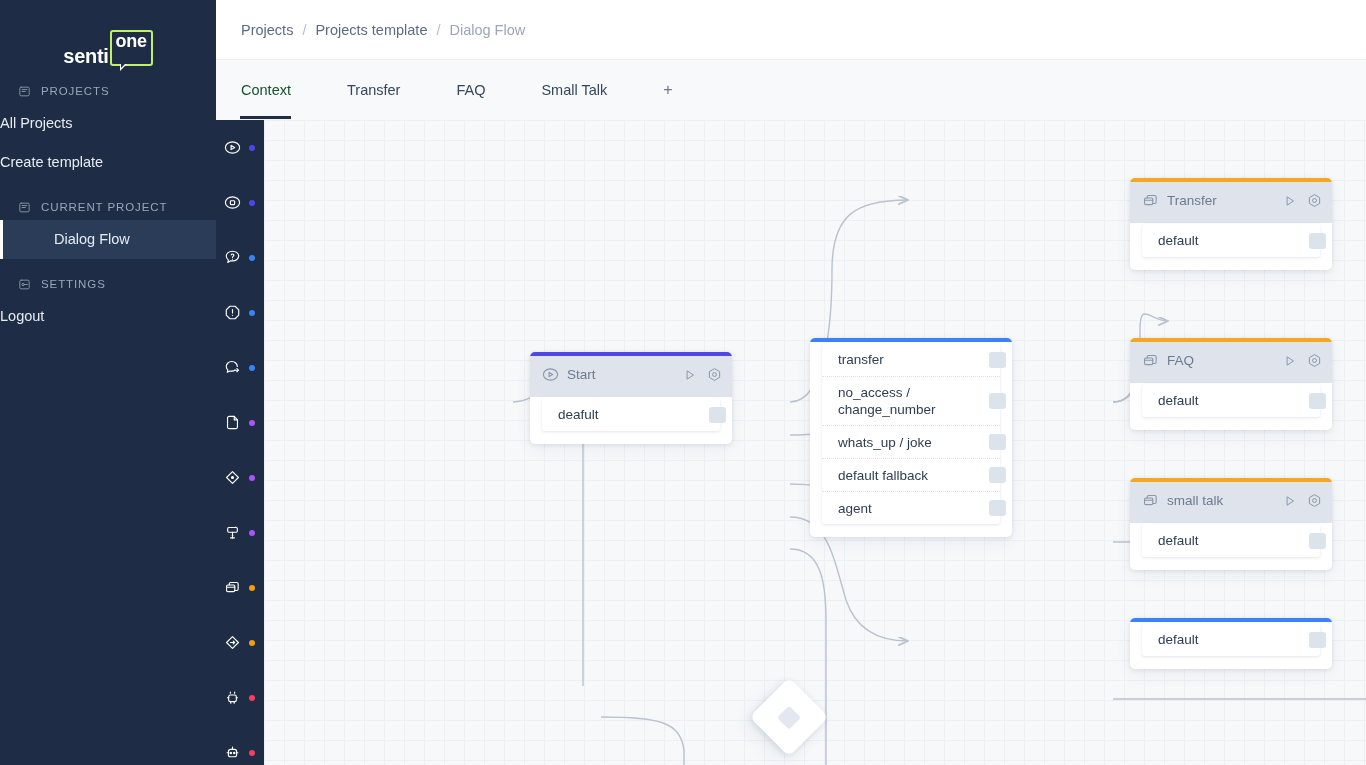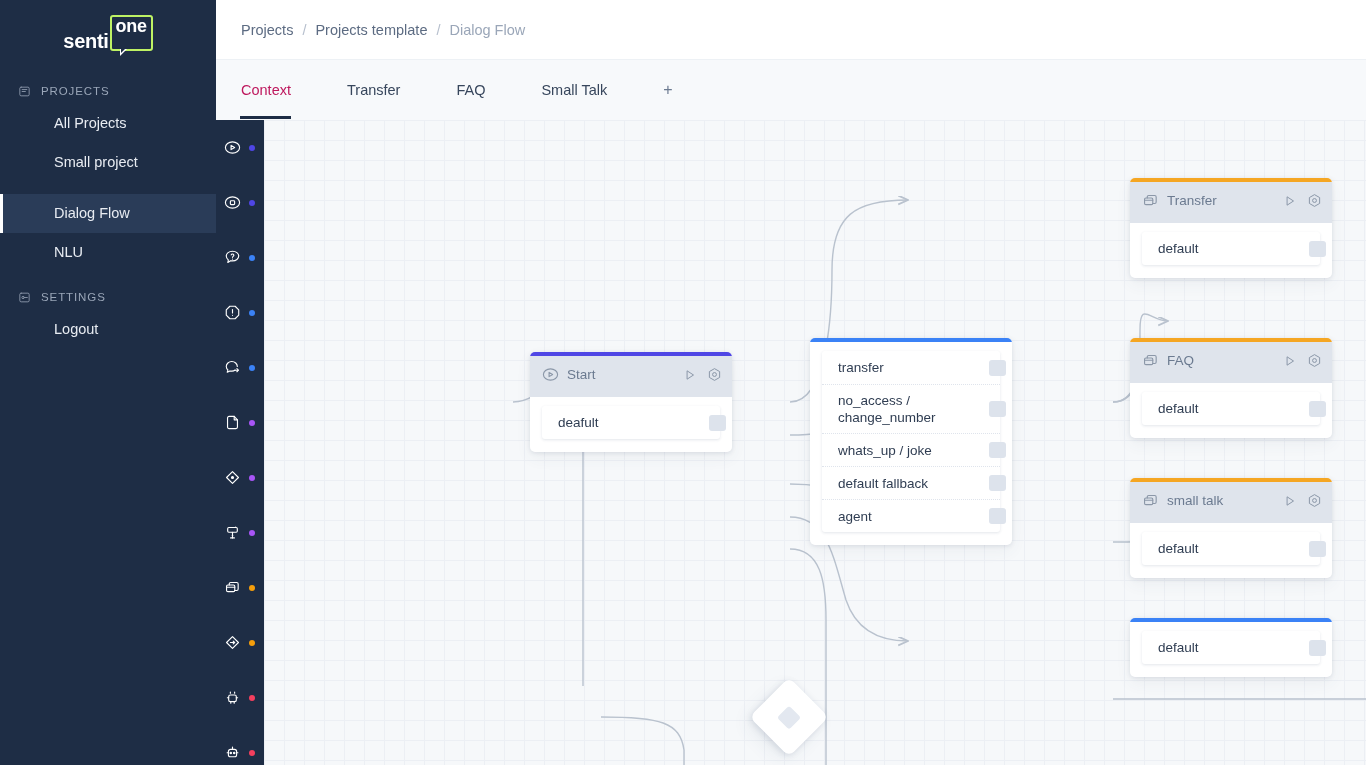--- a/index.html
+++ b/index.html
@@ -14,21 +14,21 @@
 
   
   .sidebar {
     width: 216px; height: 765px;
     background: #1e2d45;
     flex: 0 0 216px;
     position: relative;
     overflow: hidden;
   }
   .logo-wrap {
-    height: 66px; display: flex; align-items: center; justify-content: center;
+    height: 66px; display: flex; justify-content: center;
   }
   .logo {
     display: flex; align-items: flex-end; gap: 1px;
     user-select: none;
   }
   .logo-senti {
     color: #ffffff; font-size: 20px; font-weight: 700; letter-spacing: -0.3px;
     line-height: 20px;
   }
   .logo-one-box {
@@ -62,21 +62,20 @@
   .nav-group { margin-top: 12px; }
   .nav-head {
     display: flex; align-items: center; gap: 10px;
     padding: 0 0 0 18px; height: 26px;
     color: #9aa6b8; font-size: 11.5px; letter-spacing: 0.9px; font-weight: 400;
     text-transform: uppercase;
   }
   .nav-head .gicon { width: 13px; height: 13px; display: block; flex: 0 0 13px; }
   .nav-item {
     display: block; height: 39px; line-height: 39px;
-    padding-left: 54px;
     color: #e8ecf2; font-size: 14.5px; text-decoration: none;
     cursor: pointer; position: relative;
   }
   .nav-item.active {
     background: #2a3c58;
     border-left: 3px solid #ffffff;
     padding-left: 51px;
   }
 
   
@@ -95,21 +94,21 @@
   .tabbar {
     height: 61px; background: #f7f9fb;
     border-top: 1px solid #edf1f5;
     display: flex; align-items: center;
     padding-left: 25px; position: relative;
   }
   .tab {
     font-size: 14.5px; color: #37465c; cursor: pointer;
     margin-right: 56px; position: relative; white-space: nowrap;
   }
-  .tab.active { color: #be185d; }
+  .tab.active { color: #14532d; }
   .tab.active::after {
     content: ""; position: absolute;
     left: -1px; right: 0; bottom: -21px;
     height: 3px; background: #1e2d45;
   }
   .tab.plus { color: #6b7a90; font-size: 16px; margin-right: 0; }
 
   
   .canvas {
     position: absolute; left: 48px; top: 120px;
@@ -158,21 +157,21 @@
     min-height: 37px;
   }
   .node-head .nh-icon { flex: 0 0 17px; margin-top: 0px; }
   .node-title {
     flex: 1 1 auto; color: #6b7a90; font-size: 13.5px; line-height: 17px;
     padding-right: 4px;
   }
   .nh-actions { display: flex; align-items: center; gap: 10px; flex: 0 0 auto; margin-top: 1px; }
   .nh-actions svg { display: block; cursor: pointer; }
 
-  .node-body { padding: 9px 0 13px 0; }
+  .node-body { padding: 1px 0 13px 0; }
   .rows {
     margin: 0 12px; background: #ffffff; border-radius: 3px;
     box-shadow: 0 1px 3px rgba(60,80,110,0.14);
   }
   .row {
     position: relative; display: flex; align-items: center;
     min-height: 33px; padding: 7px 30px 7px 16px;
     font-size: 13.5px; color: #2f3d52; line-height: 17px;
   }
   .row + .row { border-top: 1px dotted #dfe4ec; }
@@ -217,25 +216,34 @@
             <span>
               <svg class="gicon" viewBox="0 0 24 24" fill="none" stroke="#8c98ab" stroke-width="1.7" stroke-linecap="round" stroke-linejoin="round">
                 <rect x="3.4" y="4" width="17.2" height="16" rx="2.4"></rect>
                 <path d="M7.6 8.4h8.8"></path>
                 <path d="M7.6 12h6"></path>
               </svg>
             </span>
             <span>PROJECTS</span>
           </div>
           <a class="nav-item">All Projects</a>
-          <a class="nav-item">Small project</a>
+          <a class="nav-item">Create template</a>
         </div>
         <div class="nav-group">
+          <div class="nav-head">
+            <span>
+              <svg class="gicon" viewBox="0 0 24 24" fill="none" stroke="#8c98ab" stroke-width="1.7" stroke-linecap="round" stroke-linejoin="round">
+                <rect x="3.4" y="4" width="17.2" height="16" rx="2.4"></rect>
+                <path d="M7.6 8.4h8.8"></path>
+                <path d="M7.6 12h6"></path>
+              </svg>
+            </span>
+            <span>CURRENT PROJECT</span>
+          </div>
           <a class="nav-item active">Dialog Flow</a>
-          <a class="nav-item">NLU</a>
         </div>
         <div class="nav-group">
           <div class="nav-head">
             <span>
               <svg class="gicon" viewBox="0 0 24 24" fill="none" stroke="#8c98ab" stroke-width="1.7" stroke-linecap="round" stroke-linejoin="round">
                 <rect x="3.4" y="4" width="17.2" height="16" rx="2.4"></rect>
                 <circle cx="9.4" cy="12" r="2.2"></circle>
                 <path d="M12.6 12h4.6"></path>
               </svg>
             </span>

